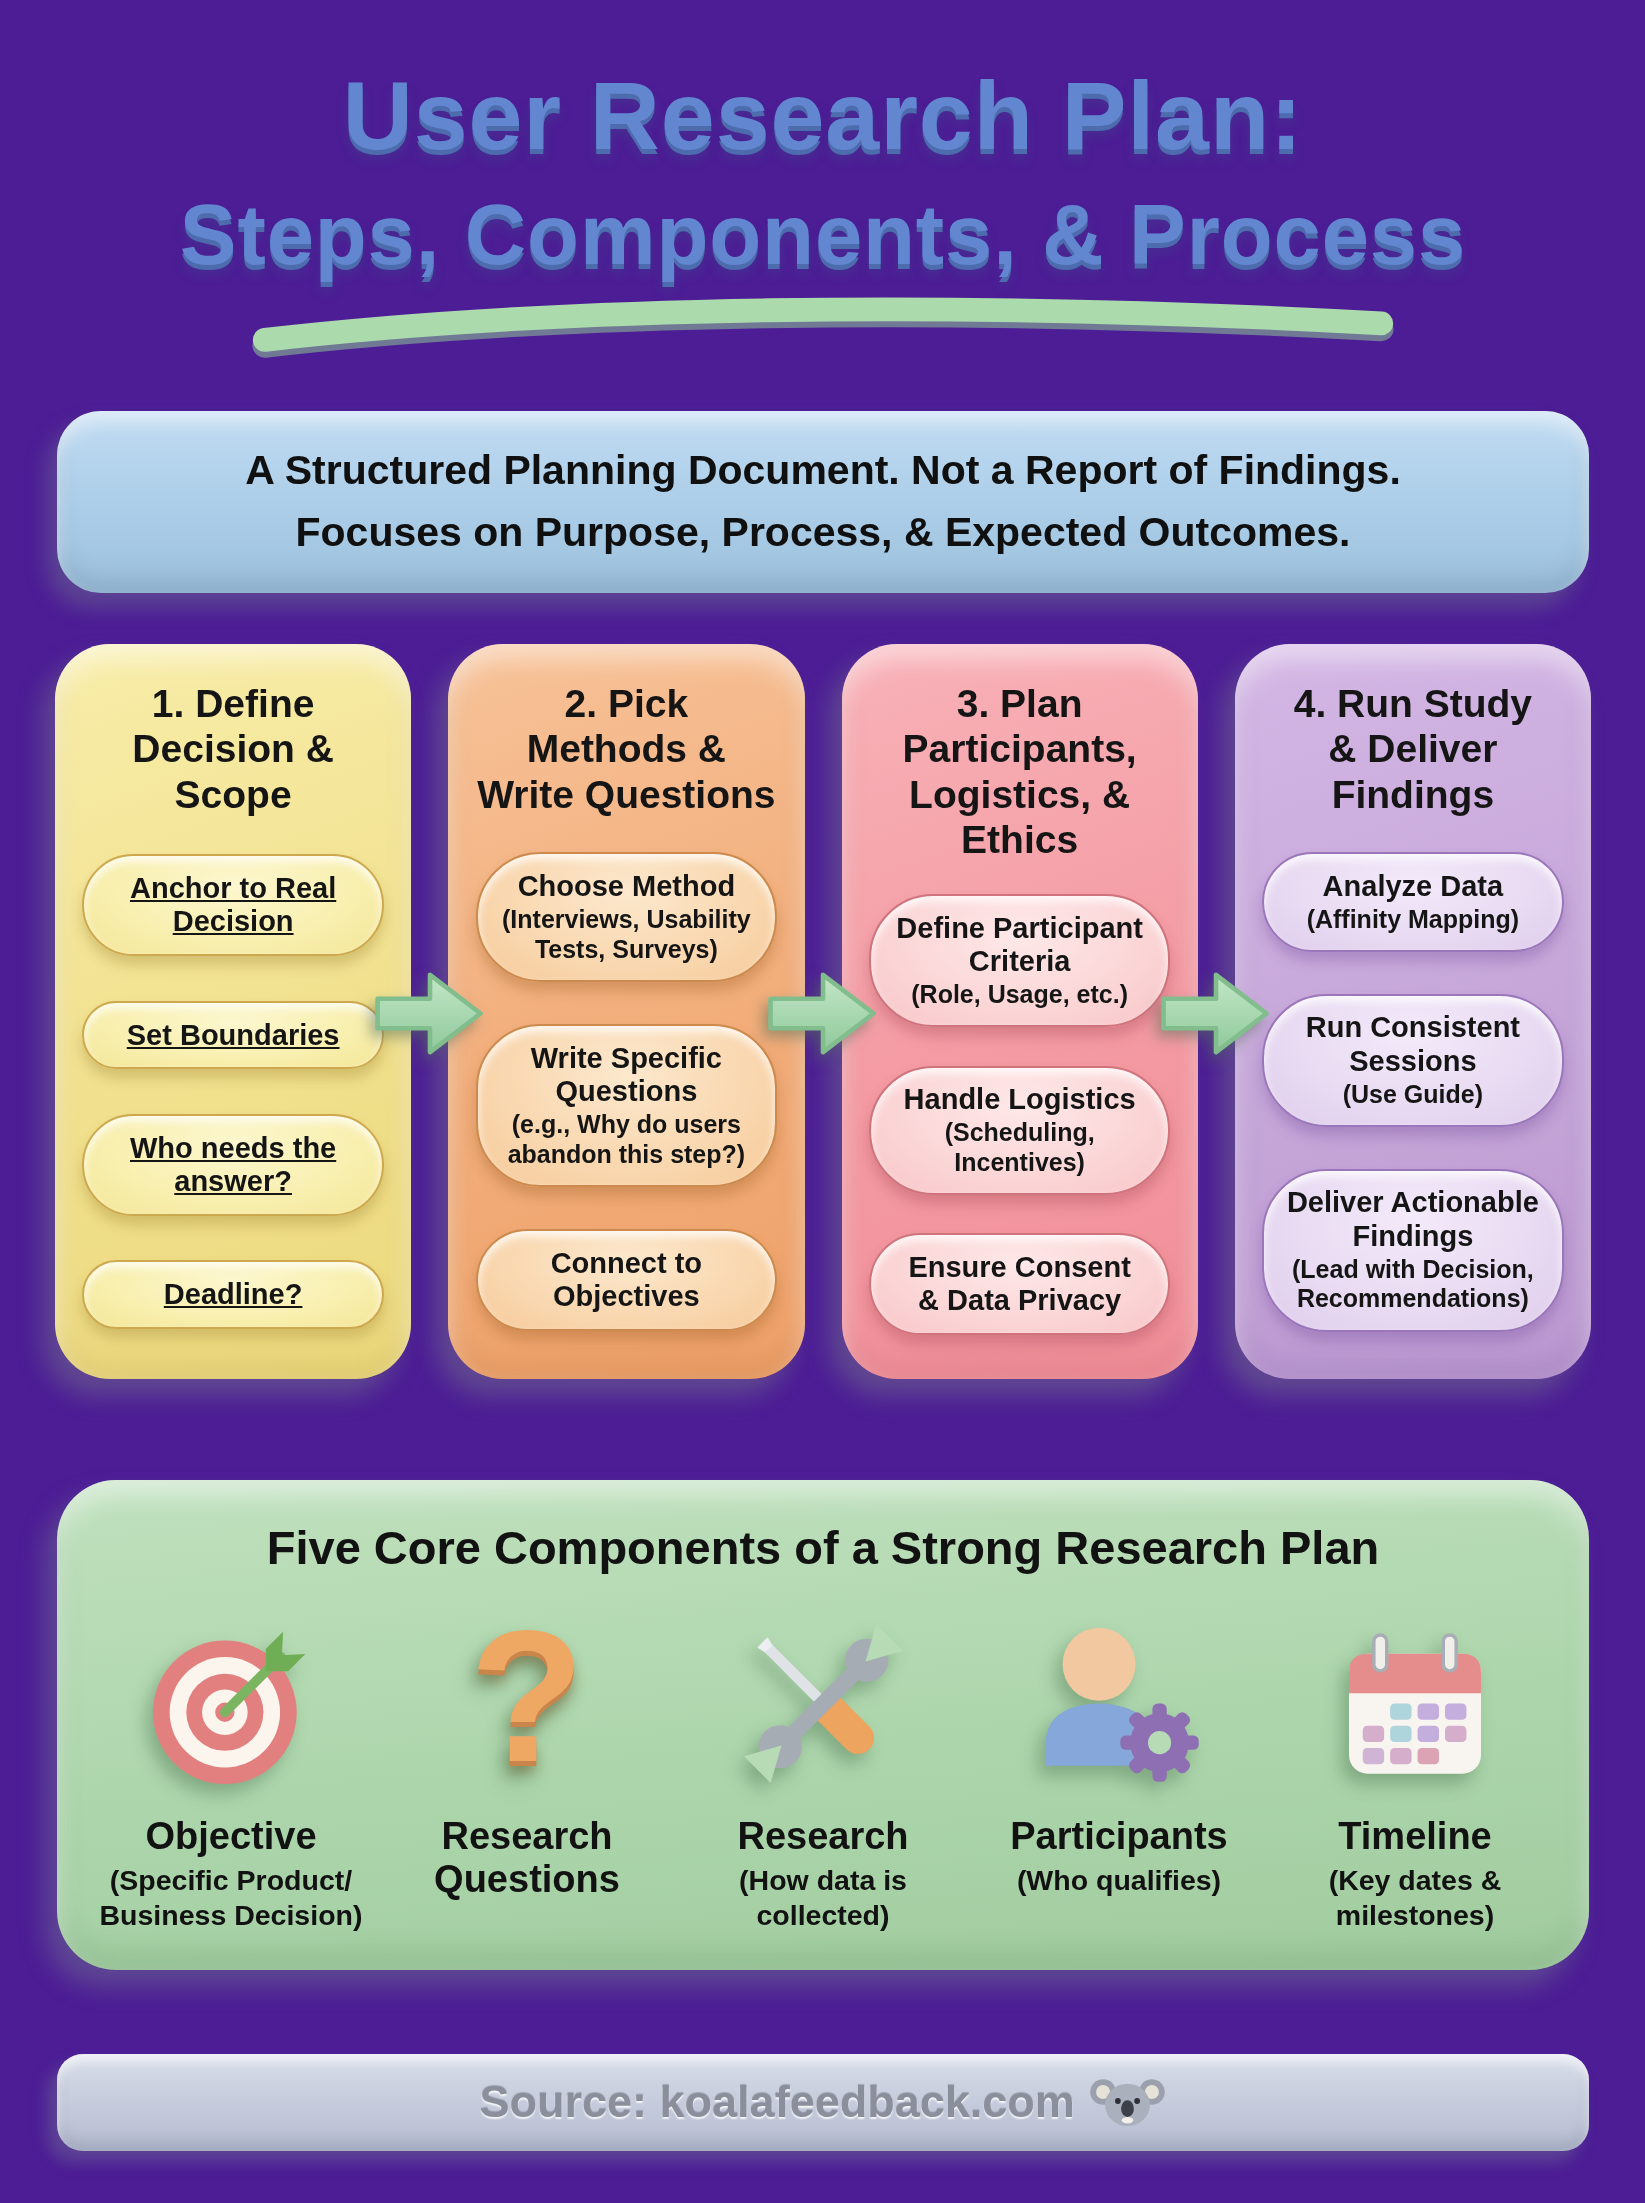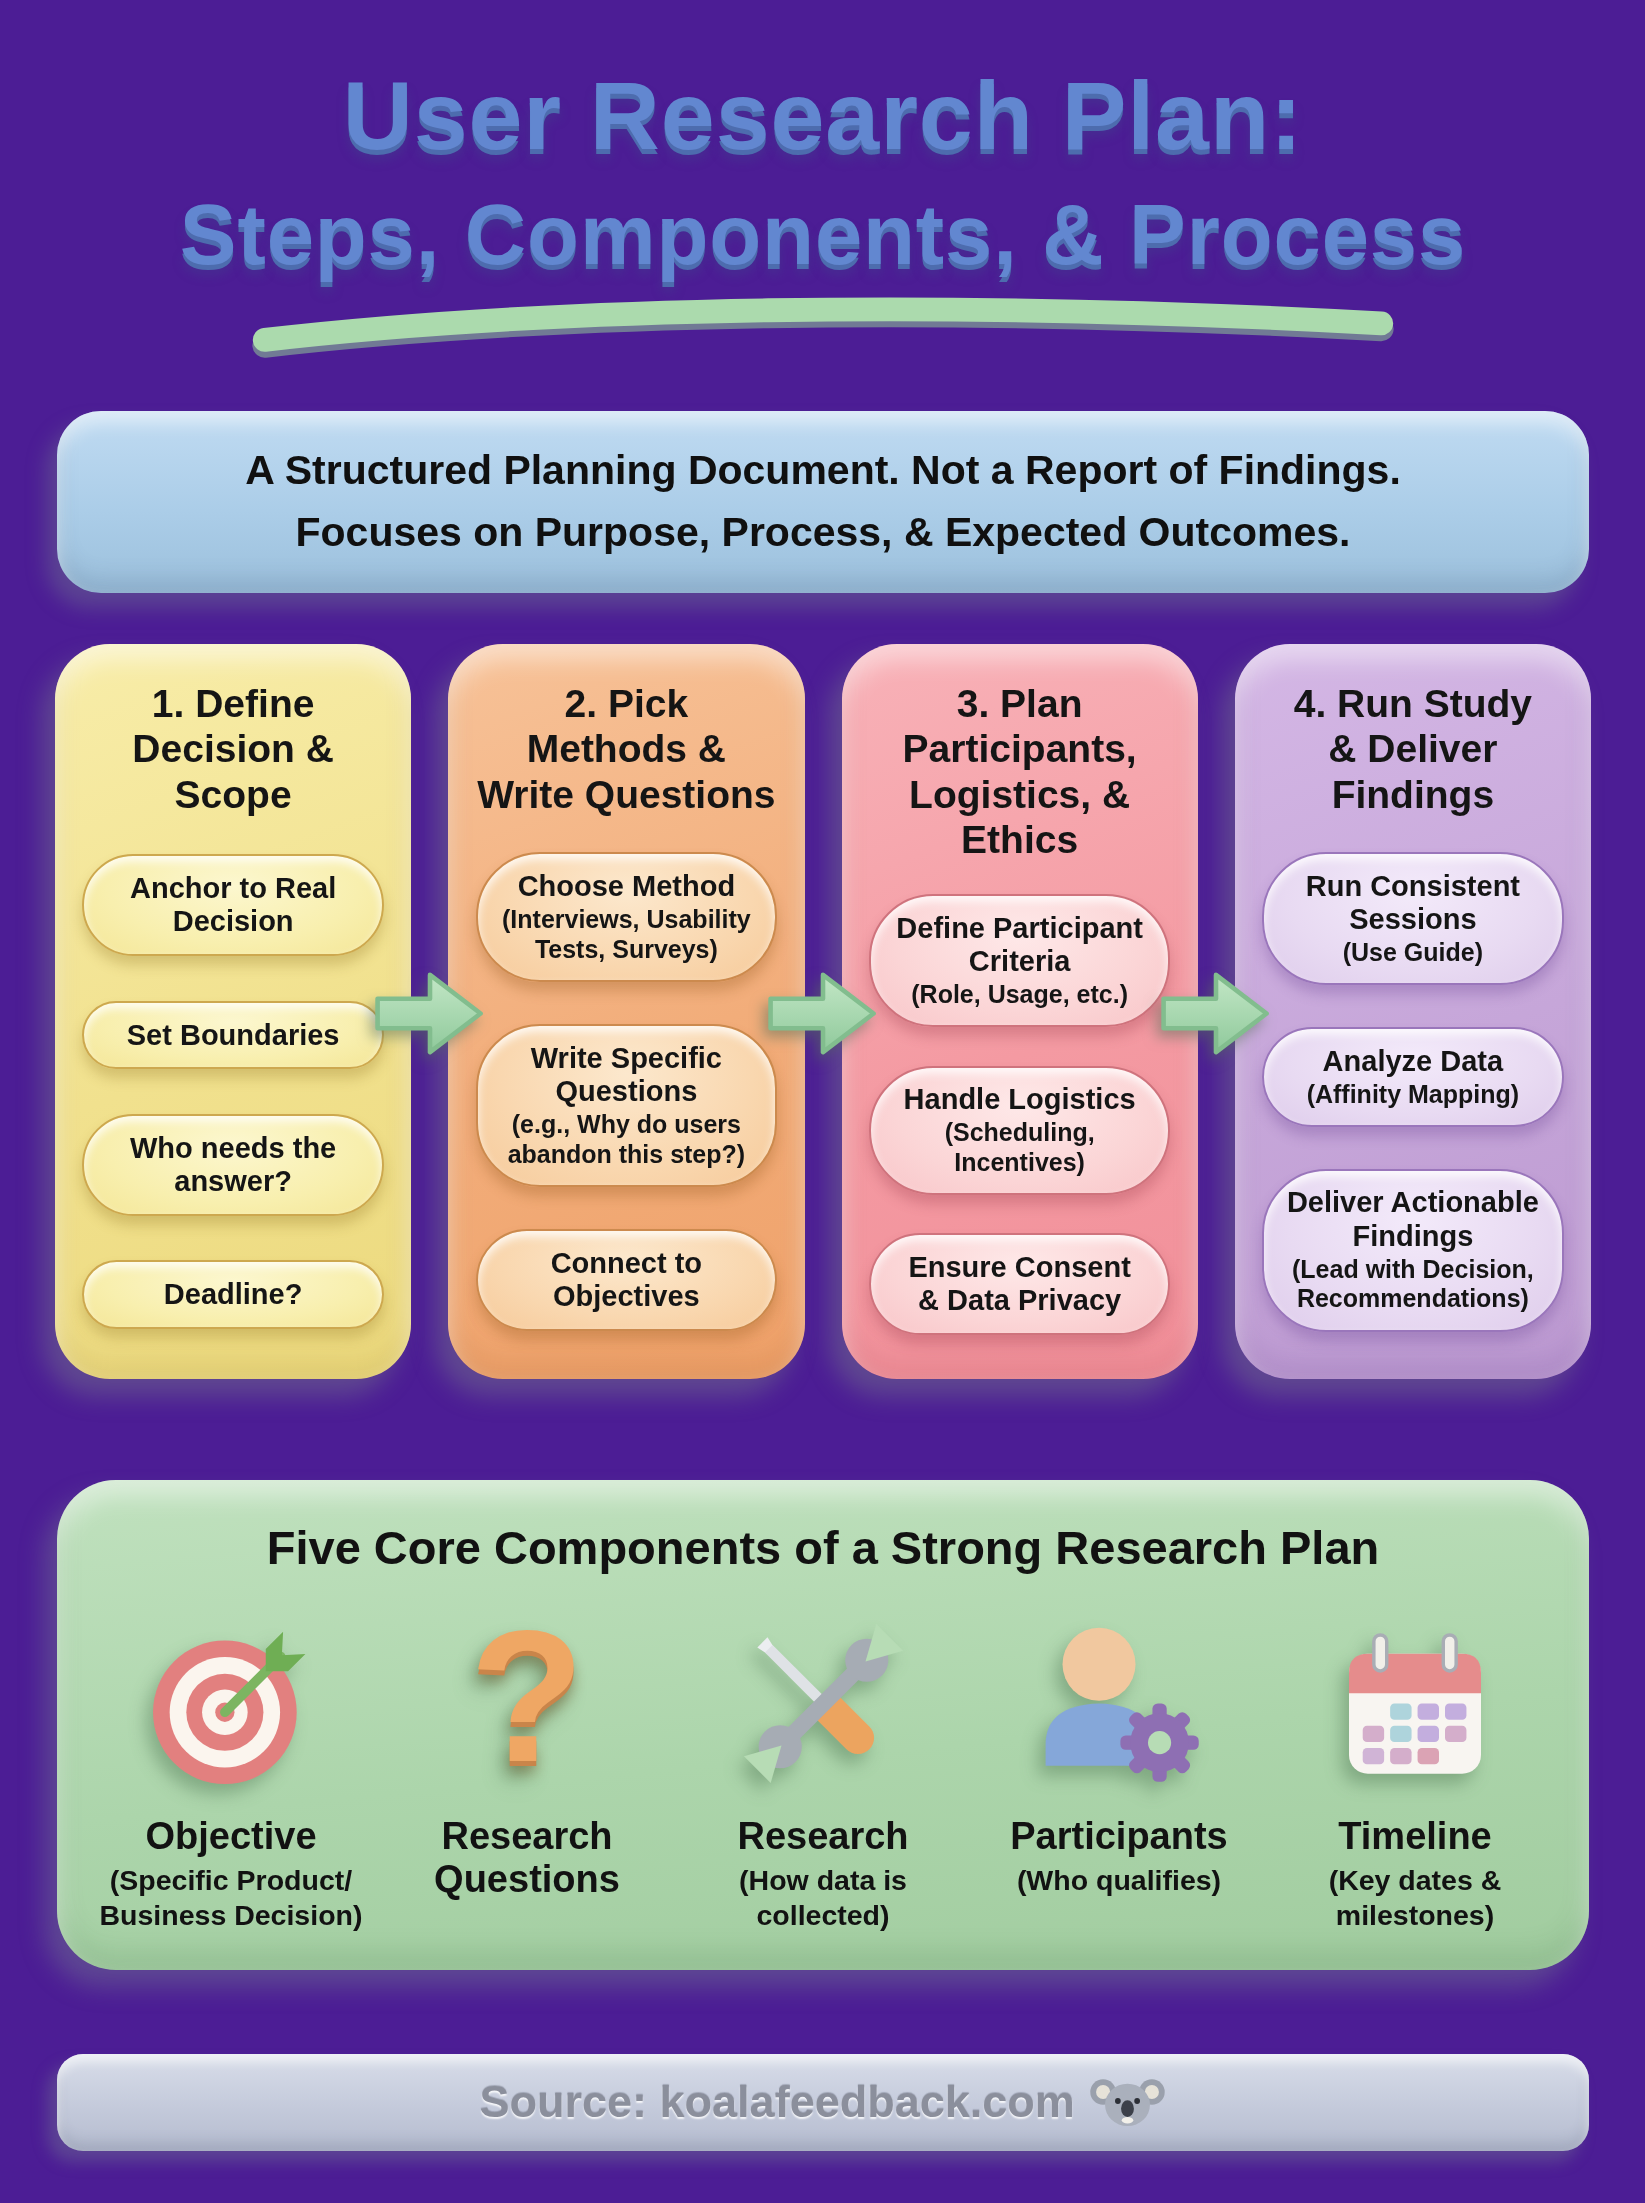--- a/index.html
+++ b/index.html
@@ -44,21 +44,21 @@
   .c-orange { background:linear-gradient(160deg,#f7c298 0%,#f2ad7a 55%,#efa169 100%);
     box-shadow:-13px 16.5px 24px rgba(120,125,140,.45), inset 0 14.7px 24px rgba(255,255,255,.5), inset 0 -16.5px 27.5px rgba(150,80,25,.14); }
   .c-pink { background:linear-gradient(160deg,#f8b2b8 0%,#f49aa2 55%,#f18f99 100%);
     box-shadow:-13px 16.5px 24px rgba(120,125,140,.45), inset 0 14.7px 24px rgba(255,255,255,.5), inset 0 -16.5px 27.5px rgba(160,55,70,.14); }
   .c-purple { background:linear-gradient(160deg,#d4b7e5 0%,#c6a6d9 55%,#bc99d1 100%);
     box-shadow:-13px 16.5px 24px rgba(120,125,140,.45), inset 0 14.7px 24px rgba(255,255,255,.5), inset 0 -16.5px 27.5px rgba(95,55,135,.16); }
   .step-title { font-size:39px; line-height:1.17; text-align:center; white-space:pre-line; }
   .pills { flex:1; display:flex; flex-direction:column; justify-content:space-evenly; margin-top:5.5px; row-gap:13px; }
   .pill { border-radius:64px; padding:15.6px 9.2px; margin:0 7.3px; text-align:center; }
   .c-yellow .pill { background:radial-gradient(ellipse at 50% 30%,#fcf7cf 0%,#f8efae 60%,#f4e697 100%);
-    border:2.8px solid #cda84f; box-shadow:0 9.2px 13px rgba(150,120,40,.32), inset 0 5.5px 9.2px rgba(255,255,255,.85); }
+    border:2.8px solid #cda84f; box-shadow:0 9.2px 13px rgba(150,120,40,.32), inset 0 5.5px 9.2px rgba(255,255,255,.85);text-decoration:underline; }
   .c-orange .pill { background:radial-gradient(ellipse at 50% 30%,#fce8cd 0%,#f9d7af 60%,#f6ca9a 100%);
     border:2.8px solid #cc8a4e; box-shadow:0 9.2px 13px rgba(150,90,30,.32), inset 0 5.5px 9.2px rgba(255,255,255,.85); }
   .c-pink .pill { background:radial-gradient(ellipse at 50% 30%,#fee8e8 0%,#fbd5d6 60%,#f8c5c8 100%);
     border:2.8px solid #cf737d; box-shadow:0 9.2px 13px rgba(160,65,80,.32), inset 0 5.5px 9.2px rgba(255,255,255,.85); }
   .c-purple .pill { background:radial-gradient(ellipse at 50% 30%,#f3eafa 0%,#e8daf2 60%,#decceb 100%);
     border:2.8px solid #9a76bb; box-shadow:0 9.2px 13px rgba(110,70,150,.32), inset 0 5.5px 9.2px rgba(255,255,255,.85); }
   .pill-main { font-size:29px; line-height:1.15; white-space:pre-line; }
   .pill-sub  { font-size:25px; line-height:1.18; white-space:pre-line; margin-top:1.8px; }
   .pill-sub:empty { display:none; }
   .flow-arrow { position:absolute; top:318px; width:118px; height:103px;
@@ -189,27 +189,27 @@
         </div>
       </div>
     </div>
 
     <div class="step-card c-purple">
       <div class="step-title">4. Run Study
 &amp; Deliver
 Findings</div>
       <div class="pills">
         <div class="pill">
+          <div class="pill-main">Analyze Data</div>
+          <div class="pill-sub">(Affinity Mapping)</div>
+        </div>
+        <div class="pill">
           <div class="pill-main">Run Consistent
 Sessions</div>
           <div class="pill-sub">(Use Guide)</div>
-        </div>
-        <div class="pill">
-          <div class="pill-main">Analyze Data</div>
-          <div class="pill-sub">(Affinity Mapping)</div>
         </div>
         <div class="pill">
           <div class="pill-main">Deliver Actionable
 Findings</div>
           <div class="pill-sub">(Lead with Decision,
 Recommendations)</div>
         </div>
       </div>
     </div>
 

